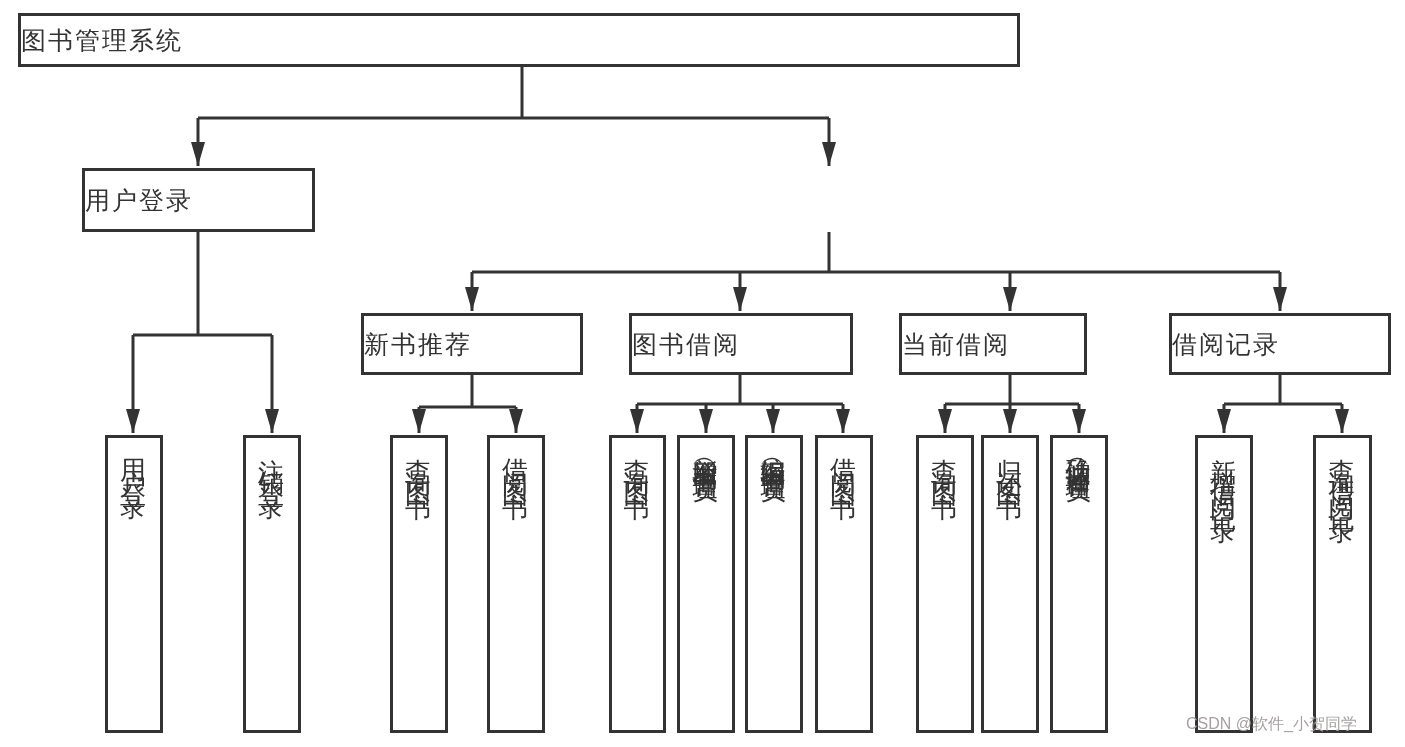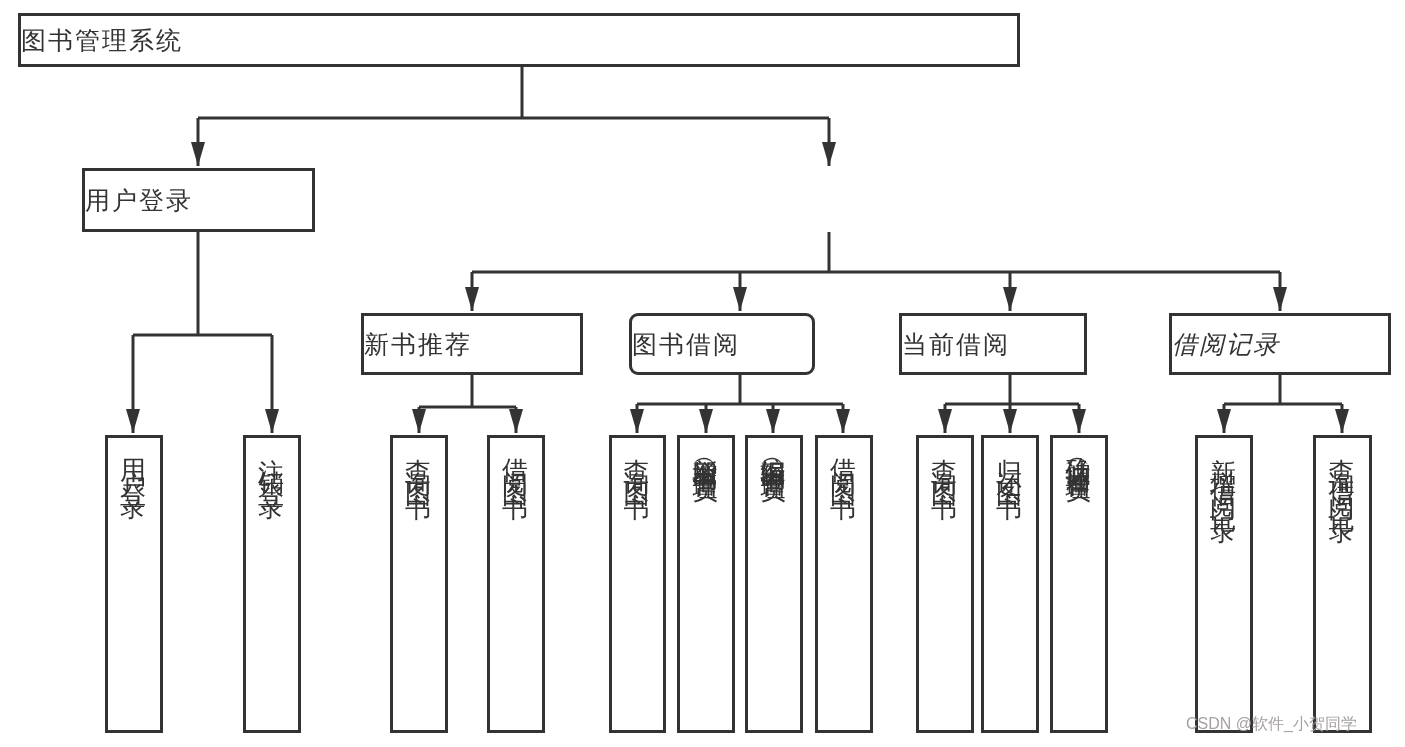--- a/index.html
+++ b/index.html
@@ -96,27 +96,27 @@
     <span>图书管理系统</span>
   </div>
 
   <div class="node" style="left:82px; top:168px; width:233px; height:64px;">
     <span>用户登录</span>
   </div>
 
   <div class="node" style="left:361px; top:313px; width:222px; height:62px;">
     <span>新书推荐</span>
   </div>
-  <div class="node" style="left:629px; top:313px; width:186px; height:62px;border-radius:9px;">
+  <div class="node" style="left:629px; top:313px; width:224px; height:62px;">
     <span>图书借阅</span>
   </div>
   <div class="node" style="left:899px; top:313px; width:188px; height:62px;font-family:Liberation Serif, serif;">
     <span>当前借阅</span>
   </div>
-  <div class="node" style="left:1169px; top:313px; width:222px; height:62px;font-style:italic;">
+  <div class="node" style="left:1169px; top:313px; width:222px; height:62px;">
     <span>借阅记录</span>
   </div>
 
   <div class="node v" style="left:105px; top:435px; width:58px; height:298px;">
     <span class="vt">用户登录</span>
   </div>
   <div class="node v" style="left:243px; top:435px; width:58px; height:298px;">
     <span class="vt">注销登录</span>
   </div>
 

